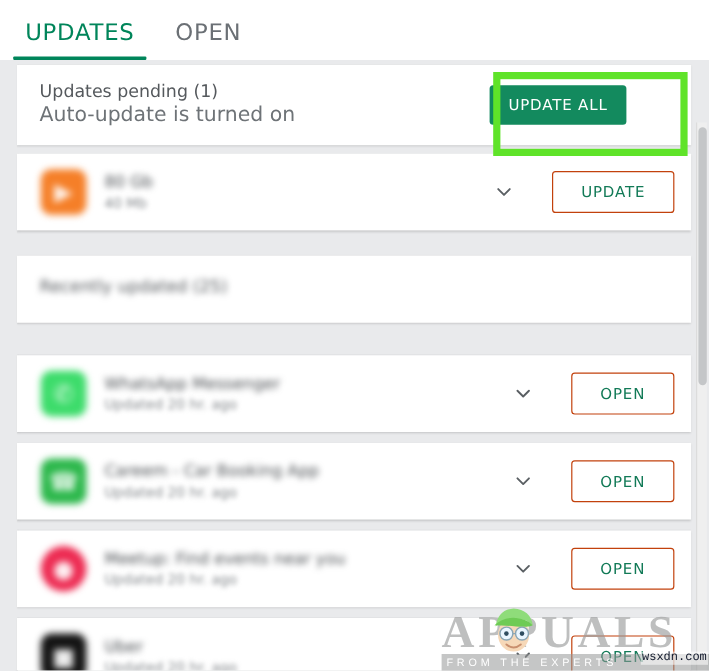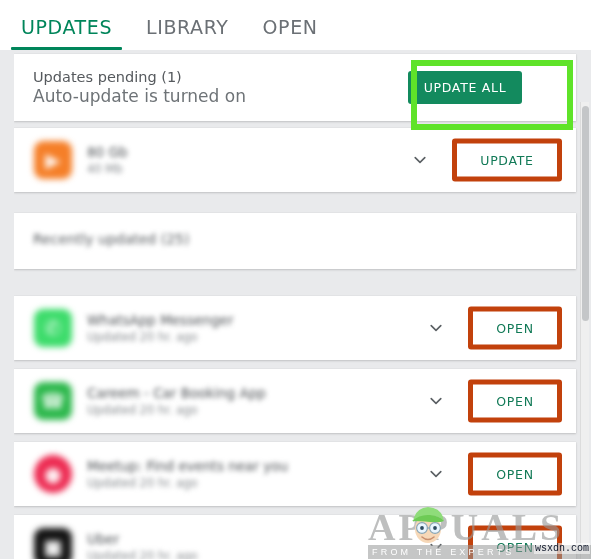--- a/index.html
+++ b/index.html
@@ -199,21 +199,21 @@
     height: 18px;
     cursor: pointer;
   }
   .chevron svg { display: block; }
 
   .ghost-btn {
     position: absolute;
     top: 50%;
     transform: translateY(-50%);
     height: 33px;
-    border: 5px solid #c2410c;
+    border: 1px solid #c2410c;
     border-radius: 3px;
     background: #ffffff;
     color: #127a57;
     font-size: 12.5px;
     letter-spacing: 0.7px;
     display: flex;
     align-items: center;
     justify-content: center;
     cursor: pointer;
     user-select: none;
@@ -324,23 +324,20 @@
 </style>
 </head>
 <body>
 
 <div id="app">
 
   <div class="tabbar">
     <div class="tabs">
       <div class="tab active">
         <span>UPDATES</span>
-      </div>
-      <div class="tab">
-        <span>LIBRARY</span>
       </div>
       <div class="tab">
         <span>OPEN</span>
       </div>
     </div>
   </div>
 
   <div class="scrollarea">
 
     <div class="gutter-left"></div>

